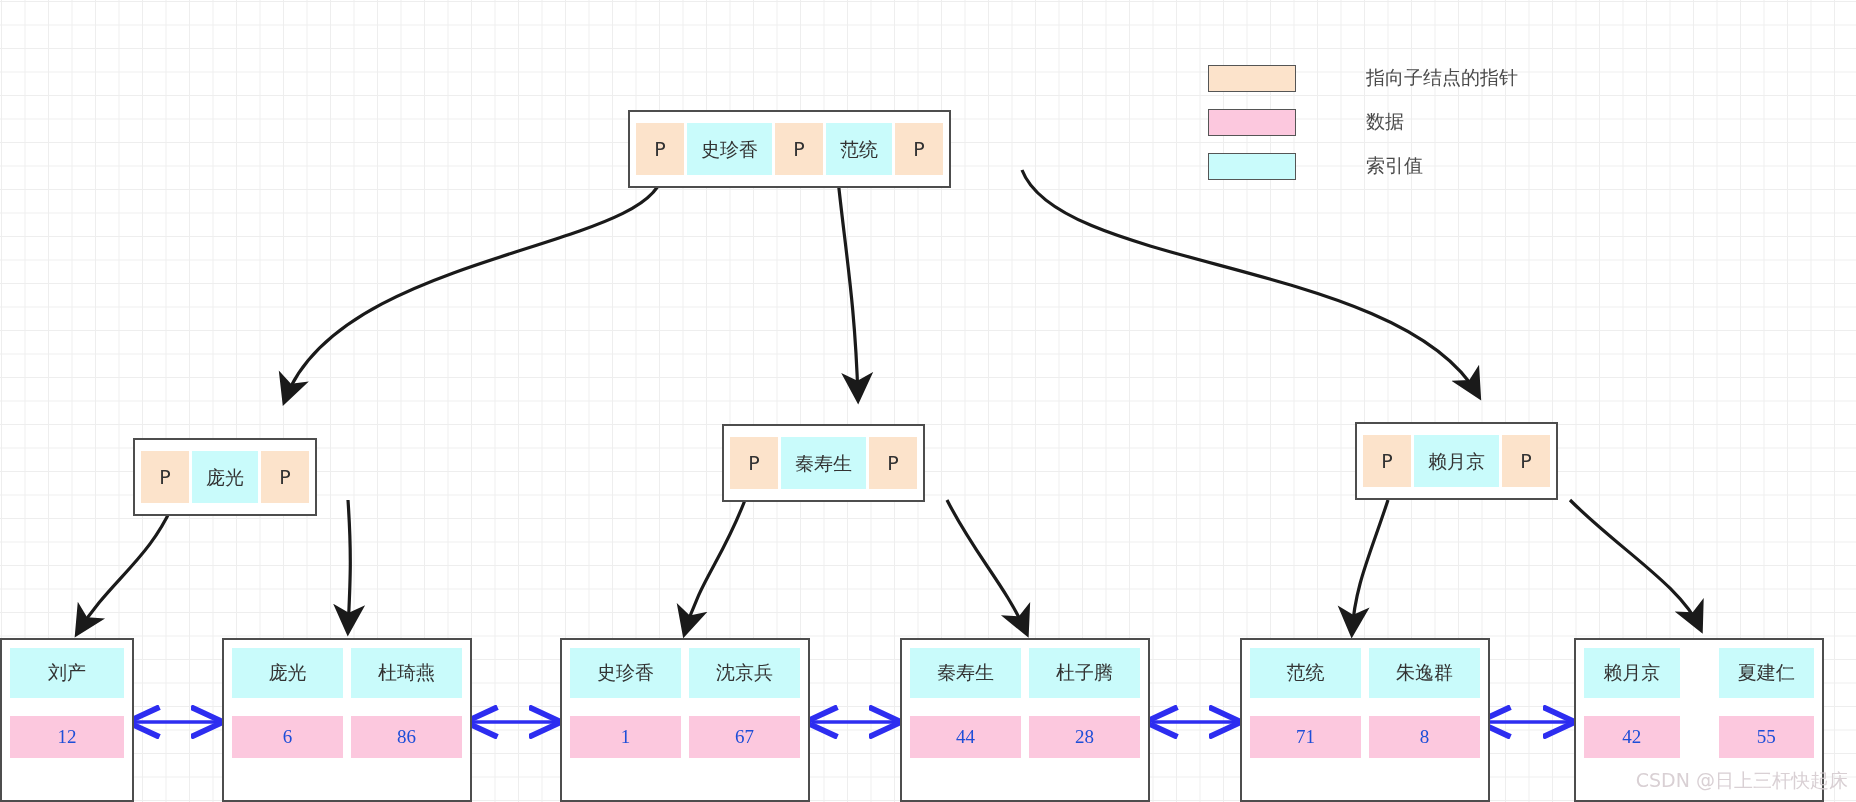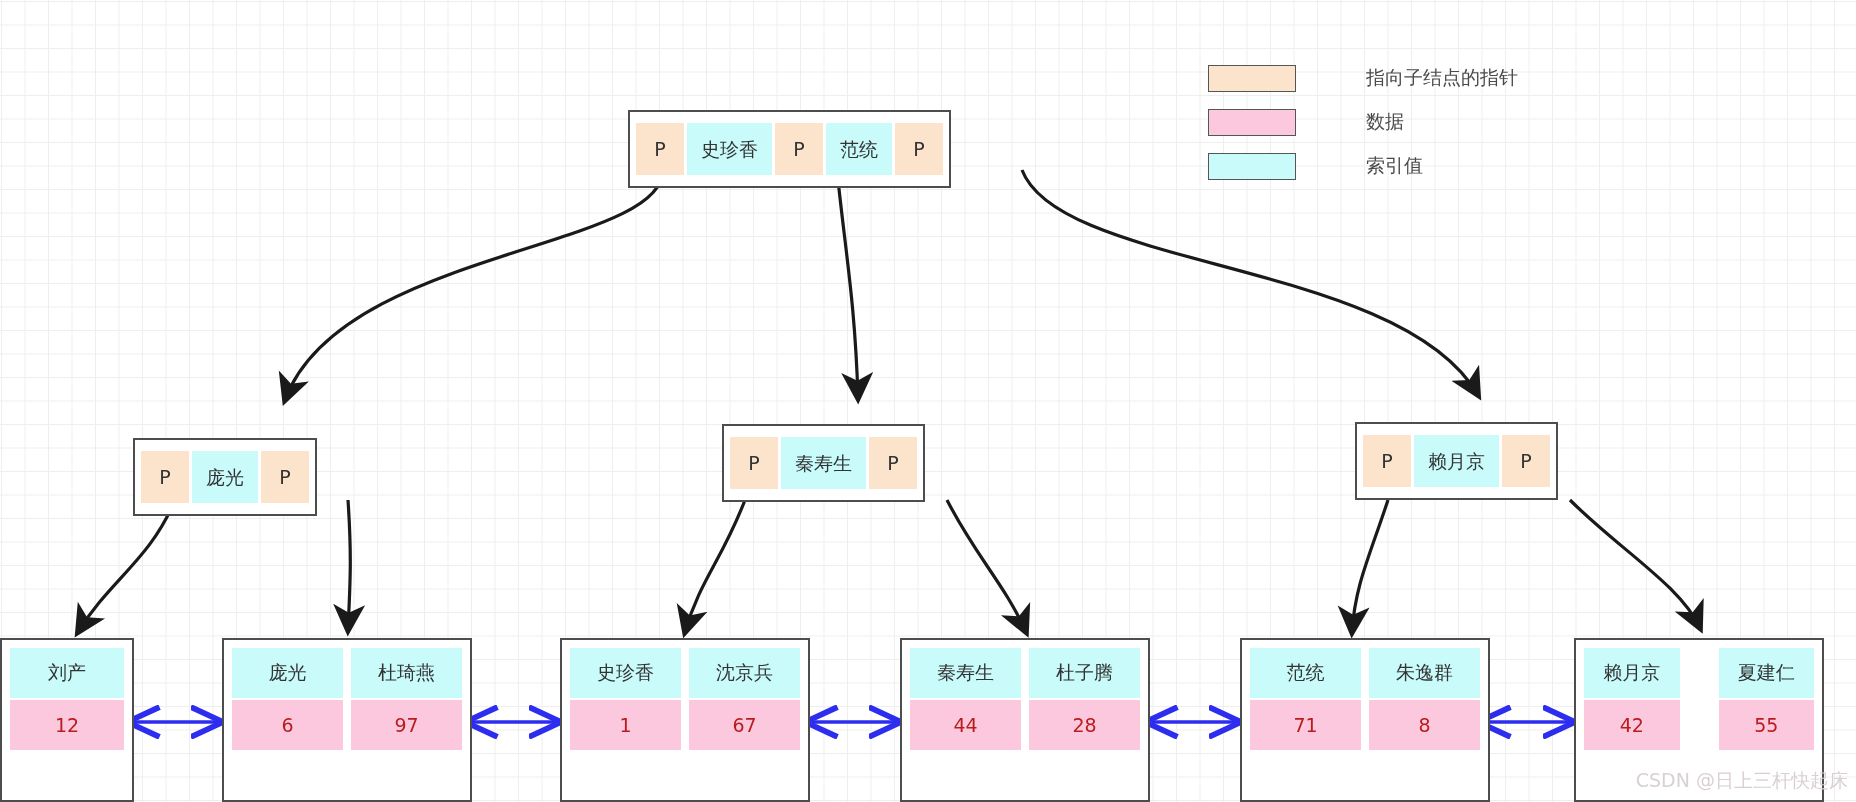--- a/index.html
+++ b/index.html
@@ -78,43 +78,44 @@
     background: #ffffff;
     display: flex;
     align-items: flex-start;
     padding: 8px;
     gap: 8px;
     z-index: 5;
   }
   .leaf-col {
     display: flex;
     flex-direction: column;
-    gap: 2px;
+    gap: 18px;
   }
   .leaf-key {
     background: #c9fbfb;
     height: 50px;
     display: flex;
     align-items: center;
     justify-content: center;
     font-size: 19px;
     color: #333333;
     white-space: nowrap;
     padding: 0 12px;
     box-sizing: border-box;
   }
   .leaf-val {
     background: #fcc8de;
-    height: 50px;
+    height: 42px;
     display: flex;
     align-items: center;
     justify-content: center;
     font-size: 19px;
-    color: #b91c1c;
-    box-sizing: border-box;
+    color: #1d4ed8;
+    box-sizing: border-box;
+    font-family: Liberation Serif, serif;
   }
 
   
   #legend {
     position: absolute;
     left: 1208px;
     top: 56px;
     z-index: 6;
   }
   .legend-row {
@@ -239,21 +240,21 @@
     </div>
   </div>
 
   <div class="leaf" id="leaf-node-2" style="left:222px; top:638px; height:164px; width:250px;">
     <div class="leaf-col" style="width:113px;">
       <div class="leaf-key">庞光</div>
       <div class="leaf-val">6</div>
     </div>
     <div class="leaf-col" style="width:113px;">
       <div class="leaf-key">杜琦燕</div>
-      <div class="leaf-val">97</div>
+      <div class="leaf-val">86</div>
     </div>
   </div>
 
   <div class="leaf" id="leaf-node-3" style="left:560px; top:638px; height:164px; width:250px;">
     <div class="leaf-col" style="width:113px;">
       <div class="leaf-key">史珍香</div>
       <div class="leaf-val">1</div>
     </div>
     <div class="leaf-col" style="width:113px;border-radius:26px;">
       <div class="leaf-key">沈京兵</div>

